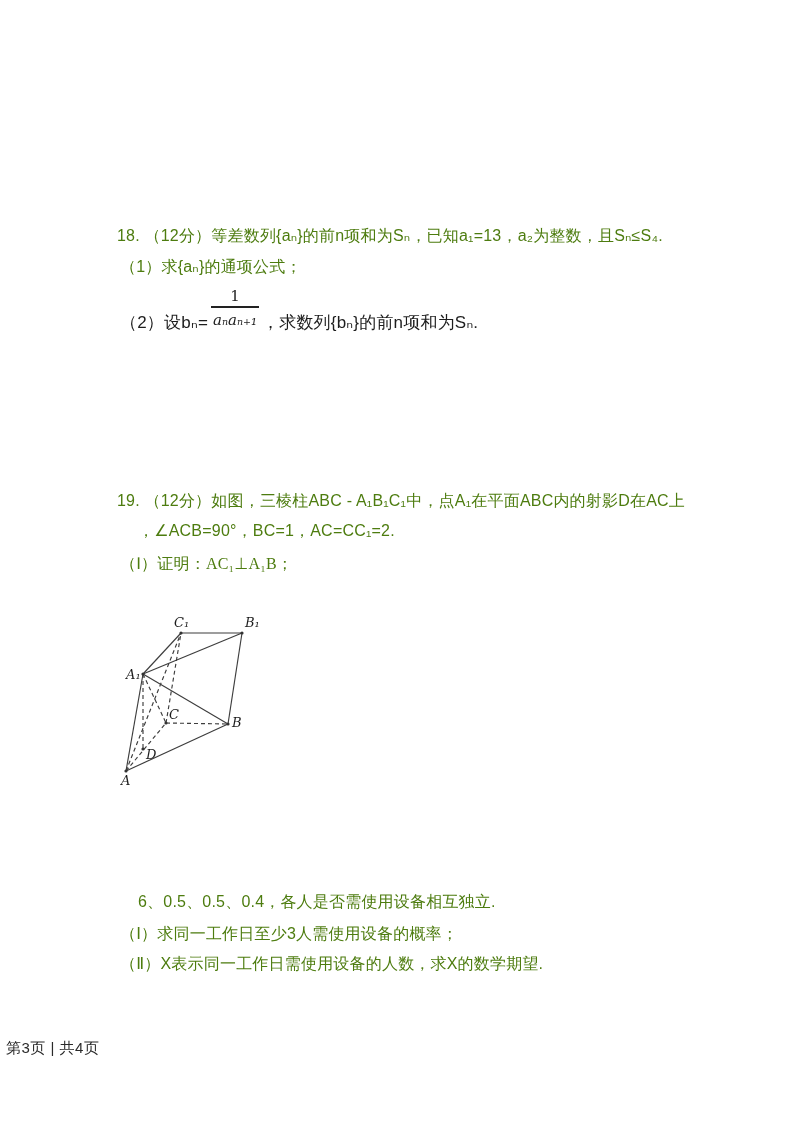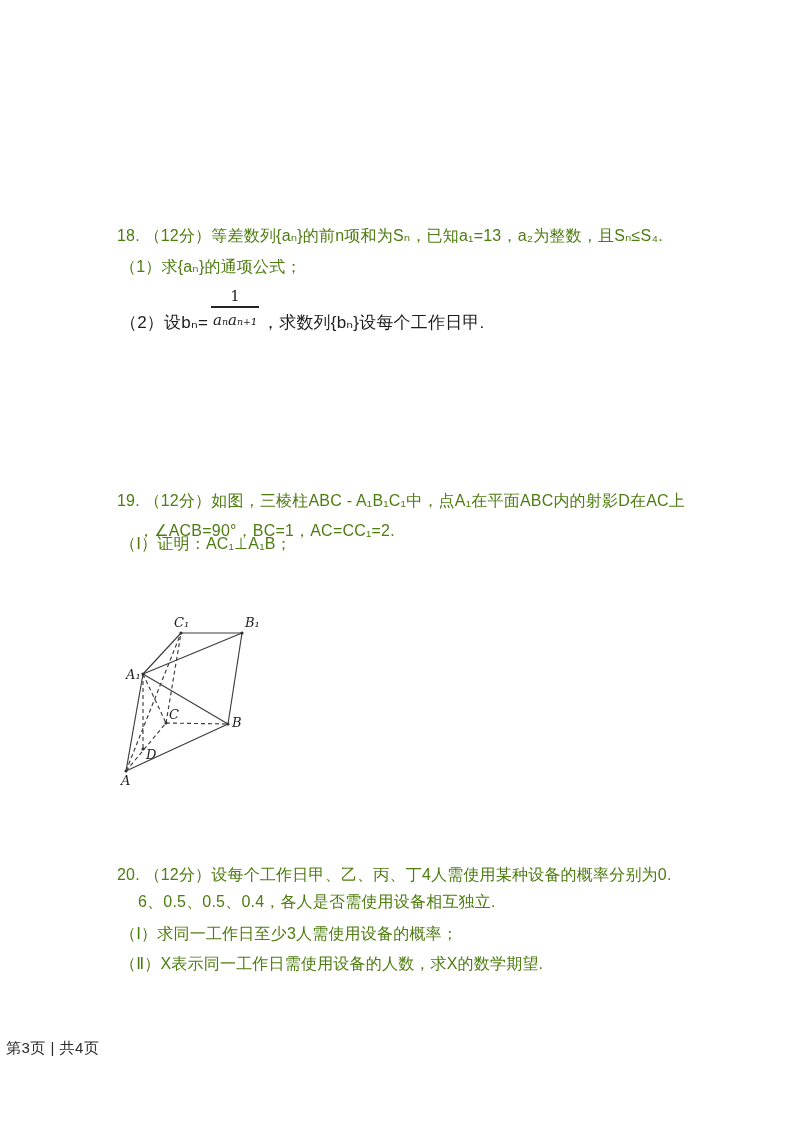--- a/index.html
+++ b/index.html
@@ -99,26 +99,26 @@
 
   <div class="line" style="left:117px; top:226px;">18. （12分）等差数列{aₙ}的前n项和为Sₙ，已知a₁=13，a₂为整数，且Sₙ≤S₄.</div>
   <div class="line" style="left:120px; top:257px;">（1）求{aₙ}的通项公式；</div>
   <div class="frac-line" style="left:120px; top:283px;">
     <span class="seg">（2）设bₙ=</span>
     <span class="fraction">
       <span class="num">1</span>
       <span class="bar"></span>
       <span class="den">aₙaₙ₊₁</span>
     </span>
-    <span class="seg">，求数列{bₙ}设每个工作日甲.</span>
+    <span class="seg">，求数列{bₙ}的前n项和为Sₙ.</span>
   </div>
 
   <div class="line" style="left:117px; top:491px;">19. （12分）如图，三棱柱ABC - A₁B₁C₁中，点A₁在平面ABC内的射影D在AC上</div>
   <div class="line" style="left:138px; top:521px;">，∠ACB=90°，BC=1，AC=CC₁=2.</div>
-  <div class="line" style="left:120px; top:534px;">（Ⅰ）证明：AC₁⊥A₁B；</div>
+  <div class="line" style="left:120px; top:554px;font-family:Liberation Serif, serif;">（Ⅰ）证明：AC₁⊥A₁B；</div>
 
   <svg class="fig" width="160" height="192" viewBox="0 0 160 192">
 
     <line x1="18" y1="163" x2="35" y2="66"></line>
     <line x1="35" y1="66" x2="73" y2="25"></line>
     <line x1="73" y1="25" x2="134" y2="25"></line>
     <line x1="134" y1="25" x2="120" y2="116"></line>
     <line x1="18" y1="163" x2="120" y2="116"></line>
     <line x1="35" y1="66" x2="120" y2="116"></line>
     <line x1="35" y1="66" x2="134" y2="25"></line>
@@ -140,20 +140,19 @@
 
     <text x="13" y="177">A</text>
     <text x="124" y="119">B</text>
     <text x="61" y="111">C</text>
     <text x="38" y="151">D</text>
     <text x="18" y="71">A₁</text>
     <text x="137" y="19">B₁</text>
     <text x="66" y="19">C₁</text>
   </svg>
 
-  <div class="line" style="left:117px; top:865px;">20. （12分）设每个工作日甲、乙、丙、丁4人需使用某种设备的概率分别为0.</div>
   <div class="line" style="left:138px; top:892px;">6、0.5、0.5、0.4，各人是否需使用设备相互独立.</div>
   <div class="line" style="left:120px; top:924px;">（Ⅰ）求同一工作日至少3人需使用设备的概率；</div>
   <div class="line" style="left:120px; top:954px;">（Ⅱ）X表示同一工作日需使用设备的人数，求X的数学期望.</div>
 
   <div class="footer">第3页 | 共4页</div>
 
 </div>
 
 </body></html>

